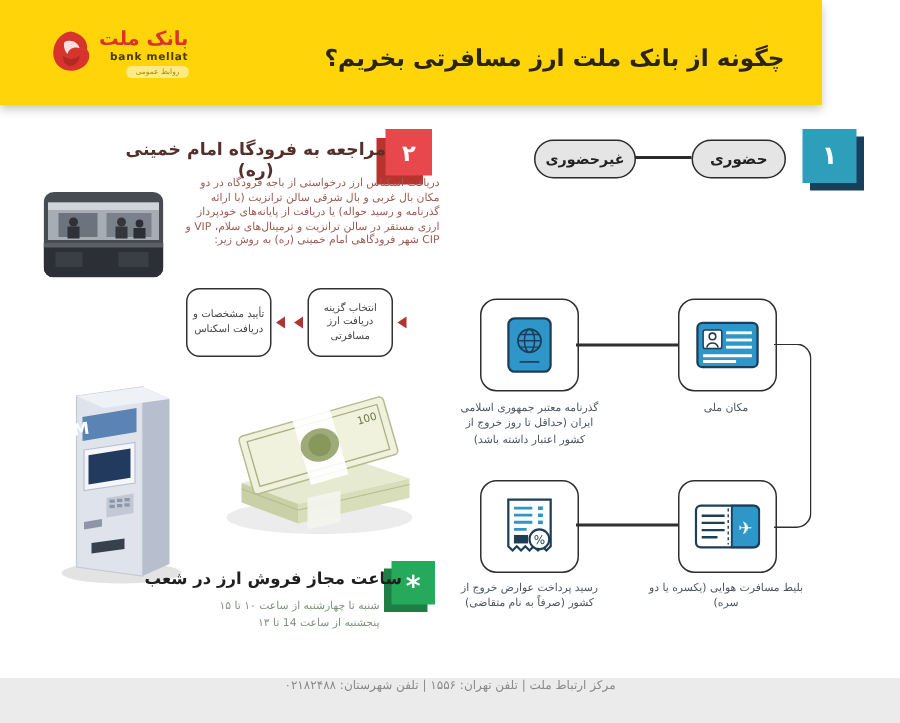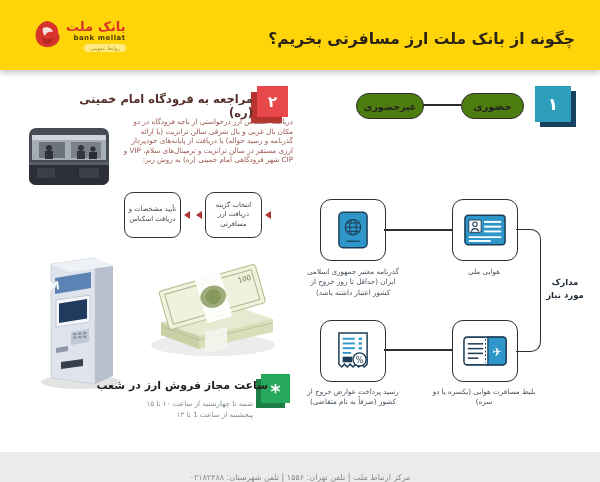--- a/index.html
+++ b/index.html
@@ -1,38 +1,38 @@
 <!DOCTYPE html>
 <html lang="fa" dir="rtl"><head>
 <meta charset="utf-8">
 <style>
   html,body{margin:0;padding:0;background:#fff;}
   .page{position:relative;width:600px;height:482px;background:#ffffff;overflow:hidden;
         font-family:"DejaVu Sans","Liberation Sans",sans-serif;direction:rtl;}
 
   
-  .header{position:absolute;left:0;top:0;width:600px;height:70px;background:#FFD408;
+  .header{position:absolute;left:0;top:0;width:548px;height:70px;background:#FFD408;
           box-shadow:0 3px 6px rgba(0,0,0,.22);}
   .title{position:absolute;top:30px;right:25px;width:320px;text-align:right;
          font-size:15.5px;font-weight:bold;color:#2b2416;}
   .logo{position:absolute;left:34px;top:20px;display:flex;align-items:flex-start;gap:5px;direction:ltr;}
   .logo-txt{display:flex;flex-direction:column;align-items:flex-start;direction:rtl;}
   .logo-fa{font-size:13px;font-weight:bold;color:#D6342C;line-height:1.1;}
   .logo-en{font-size:7px;font-weight:bold;color:#4a3a05;letter-spacing:.5px;direction:ltr;}
   .logo-sub{margin-top:2px;background:rgba(255,255,255,.5);color:#a98f00;font-size:5px;
             border-radius:6px;padding:1px 6px;}
 
   
   .sq-wrap{position:absolute;}
   .sq-shadow{position:absolute;}
   .sq-main{position:absolute;display:flex;align-items:center;justify-content:center;
            color:#fff;font-weight:bold;}
 
   
-  .pill{position:absolute;background:#4d7c0f;border:1.7px solid #2b2b2b;border-radius:14px;
+  .pill{position:absolute;background:#e5e5e5;border:1.7px solid #2b2b2b;border-radius:14px;
         display:flex;align-items:center;justify-content:center;font-weight:bold;color:#222;}
   .pill-line{position:absolute;height:1.8px;background:#2b2b2b;}
   .blist{position:absolute;font-size:7.2px;line-height:1.62;color:#4a4a4a;text-align:right;}
   .blist div{margin-bottom:1px;}
 
   
   .doc-box{position:absolute;width:64px;height:60px;background:#fff;border:1.7px solid #2f2f2f;
            border-radius:11px;display:flex;align-items:center;justify-content:center;}
   .doc-label{position:absolute;font-size:7.2px;line-height:1.45;color:#4a5560;text-align:center;}
   .conn-h{position:absolute;height:1.8px;background:#2f2f2f;}
@@ -51,21 +51,21 @@
             font-size:6.8px;line-height:1.4;color:#444;padding:2px;box-sizing:border-box;}
   .flow-arrow{align-self:center;width:0;height:0;border-top:4.5px solid transparent;
               border-bottom:4.5px solid transparent;border-right:6px solid #b03434;margin:0 3px;}
 
   
   .note-title{position:absolute;font-size:11px;font-weight:bold;color:#1f1f1f;text-align:right;}
   .note-lines{position:absolute;font-size:7.2px;line-height:11px;color:#80927f;text-align:right;}
 
   
   .footer{position:absolute;left:0;top:452px;width:600px;height:30px;background:#ebebec;
-          display:flex;align-items:flex-end;justify-content:center;}
+          display:flex;align-items:flex-start;justify-content:center;}
   .footer-text{font-size:8px;color:#8a8a8a;}
 
   svg{display:block;}
 </style>
 </head>
 <body>
 
 <div class="page">
 
   <div class="header">
@@ -105,21 +105,21 @@
         <circle cx="11.5" cy="10.5" r="2.3" fill="none" stroke="#1d3e57" stroke-width="1.1"></circle>
         <path d="M7.5 18.2 a4.2 4.5 0 0 1 8 0" fill="none" stroke="#1d3e57" stroke-width="1.1"></path>
         <line x1="21" y1="8" x2="39" y2="8" stroke="#fff" stroke-width="2"></line>
         <line x1="21" y1="13" x2="39" y2="13" stroke="#fff" stroke-width="2"></line>
         <line x1="21" y1="18" x2="39" y2="18" stroke="#fff" stroke-width="2"></line>
         <line x1="5" y1="24" x2="39" y2="24" stroke="#fff" stroke-width="2"></line>
         <line x1="5" y1="28" x2="28" y2="28" stroke="#fff" stroke-width="2"></line>
       </svg>
     </span>
   </div>
-  <div class="doc-label" style="left:424px;top:267px;width:120px;">هوایی ملی</div>
+  <div class="doc-label" style="left:424px;top:267px;width:120px;">مکان ملی</div>
 
   <div class="doc-box" style="left:320px;top:199px;">
     <span>
       <svg width="30" height="38" viewBox="0 0 32 40">
         <rect x="1" y="1" width="30" height="38" rx="4.5" fill="#2E96C8" stroke="#1d3e57" stroke-width="1.6"></rect>
         <circle cx="16" cy="17" r="8.2" fill="none" stroke="#1d3e57" stroke-width="1.3"></circle>
         <ellipse cx="16" cy="17" rx="3.6" ry="8.2" fill="none" stroke="#1d3e57" stroke-width="1.1"></ellipse>
         <line x1="7.8" y1="17" x2="24.2" y2="17" stroke="#1d3e57" stroke-width="1.1"></line>
         <line x1="9.3" y1="12.5" x2="22.7" y2="12.5" stroke="#1d3e57" stroke-width="1"></line>
         <line x1="9.3" y1="21.5" x2="22.7" y2="21.5" stroke="#1d3e57" stroke-width="1"></line>
@@ -160,27 +160,26 @@
         <circle cx="24" cy="30" r="7" fill="#fff" stroke="#1d3e57" stroke-width="1.5"></circle>
         <text x="24" y="33.3" font-size="8.5" fill="#1d3e57" text-anchor="middle">%</text>
       </svg>
     </span>
   </div>
   <div class="doc-label" style="left:302px;top:387px;width:102px;">رسید پرداخت عوارض خروج از کشور (صرفاً به نام متقاضی)</div>
 
   <div class="conn-h" style="left:384px;top:229px;width:68px;"></div>
   <div class="conn-h" style="left:384px;top:349px;width:68;width:68px;"></div>
   <div class="bracket" style="left:516px;top:229px;width:24px;height:121px;"></div>
-  <div class="side-label" style="left:541px;top:276px;width:48px;">مدارک مورد نیاز</div>
 
   <div class="sq-wrap" style="left:251px;top:86px;width:38px;height:38px;">
     <div class="sq-shadow" style="left:0;top:6px;width:31px;height:31px;background:#b8322e;"></div>
     <div class="sq-main" style="left:6px;top:0;width:31px;height:31px;background:#E8474B;font-size:15px;">۲</div>
   </div>
-  <div class="s2-title" style="left:68px;top:92px;width:185px;">مراجعه به فرودگاه امام خمینی (ره)</div>
+  <div class="s2-title" style="left:78px;top:92px;width:185px;text-align:center;">مراجعه به فرودگاه امام خمینی (ره)</div>
   <div class="s2-para" style="left:117px;top:117px;width:176px;">دریافت اسکناس ارز درخواستی از باجه فرودگاه در دو مکان بال غربی و بال شرقی سالن ترانزیت (با ارائه گذرنامه و رسید حواله) یا دریافت از پایانه‌های خودپرداز ارزی مستقر در سالن ترانزیت و ترمینال‌های سلام، VIP و CIP شهر فرودگاهی امام خمینی (ره) به روش زیر:</div>
 
   <div class="photo" style="left:29px;top:128px;width:80px;height:57px;">
     <svg width="80" height="57" viewBox="0 0 80 57">
       <rect width="80" height="57" fill="#474c54"></rect>
       <rect x="3" y="7" width="74" height="25" fill="#a7adb5"></rect>
       <rect x="3" y="7" width="74" height="5" fill="#cfd4da"></rect>
       <rect x="10" y="14" width="26" height="16" fill="#6d737c"></rect>
       <rect x="42" y="14" width="30" height="16" fill="#7b818a"></rect>
       <circle cx="20" cy="20" r="3" fill="#2e3138"></circle>
@@ -248,20 +247,20 @@
     </svg>
   </div>
 
   <div class="sq-wrap" style="left:256px;top:374px;width:35px;height:35px;">
     <div class="sq-shadow" style="left:0;top:5px;width:29px;height:29px;background:#1e7f46;"></div>
     <div class="sq-main" style="left:5px;top:0;width:29px;height:29px;background:#27A95C;font-size:19px;padding-top:4px;box-sizing:border-box;">*</div>
   </div>
   <div class="note-title" style="left:96px;top:379px;width:172px;">ساعت مجاز فروش ارز در شعب</div>
   <div class="note-lines" style="left:95px;top:398px;width:158px;">
     <div>شنبه تا چهارشنبه از ساعت ۱۰ تا ۱۵</div>
-    <div>پنجشنبه از ساعت 1 تا ۱۳</div>
+    <div>پنجشنبه از ساعت 14 تا ۱۳</div>
   </div>
 
   <div class="footer">
     <span class="footer-text">مرکز ارتباط ملت | تلفن تهران: ۱۵۵۶ | تلفن شهرستان: ۰۲۱۸۲۴۸۸</span>
   </div>
 
 </div>
 
 </body></html>

